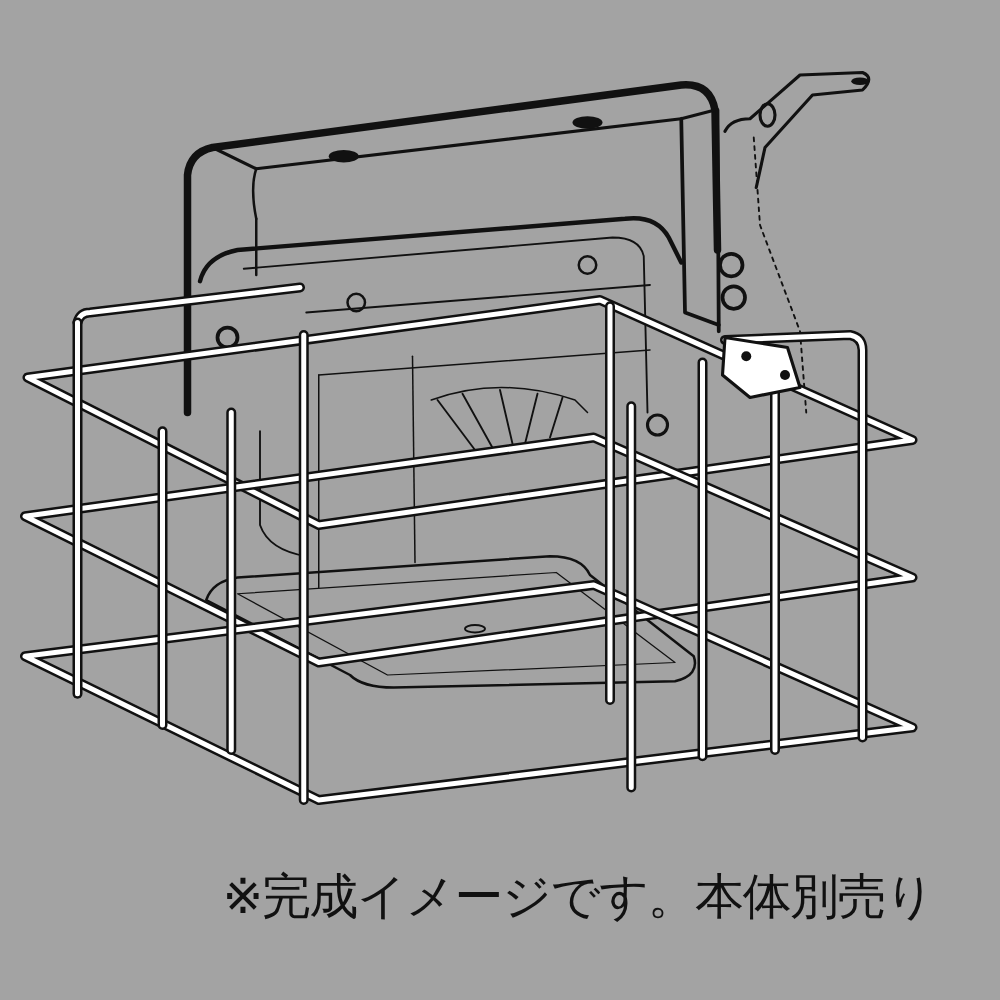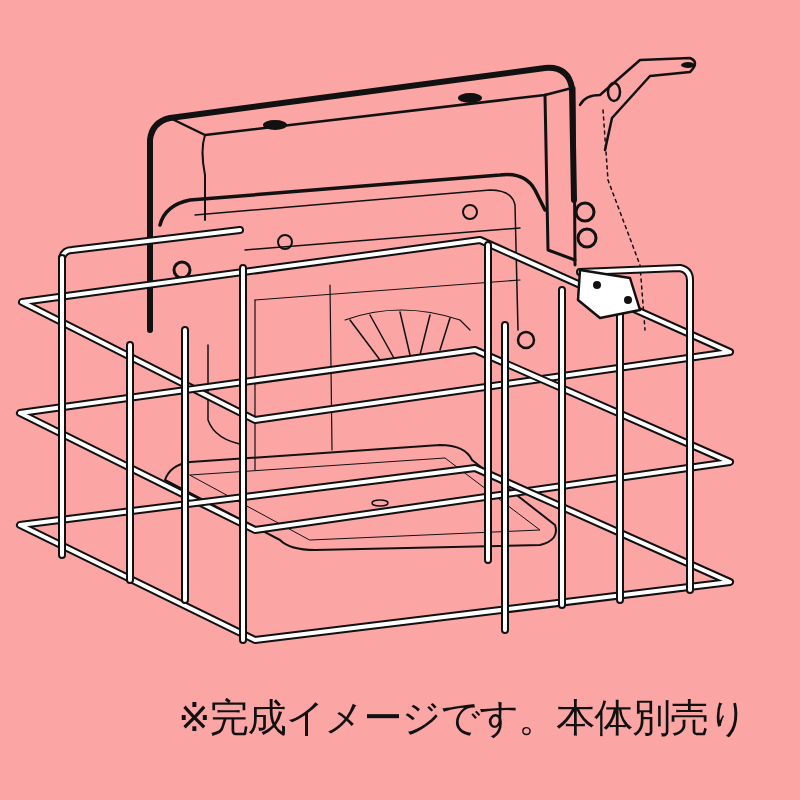--- a/index.html
+++ b/index.html
@@ -4,21 +4,21 @@
   <style>
     html, body {
       margin: 0;
       padding: 0;
       background: #ffffff;
     }
     .canvas {
       position: relative;
       width: 800px;
       height: 800px;
-      background: #fca5a5;
+      background: #a3a3a3;
       overflow: hidden;
     }
     .drawing {
       position: absolute;
       left: 0;
       top: 0;
       width: 800px;
       height: 680px;
     }
     .drawing svg {

